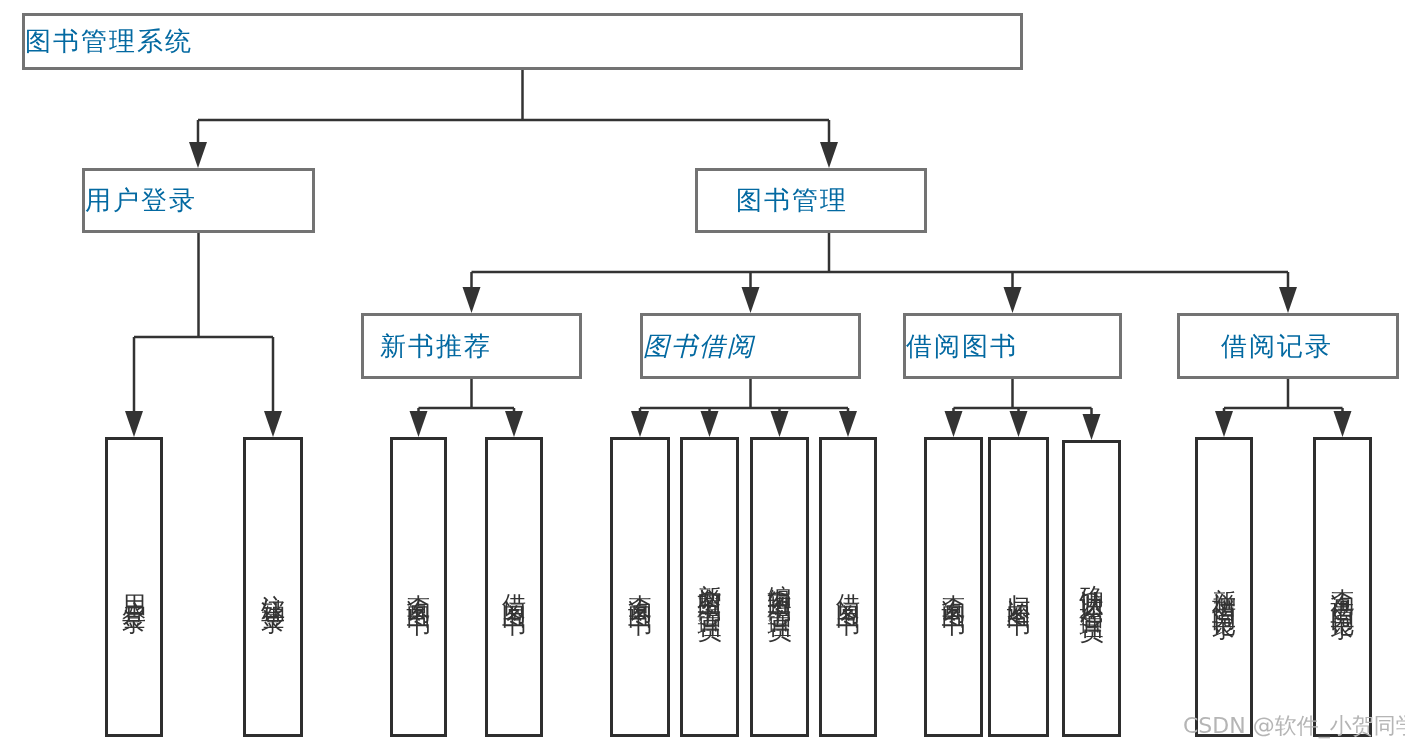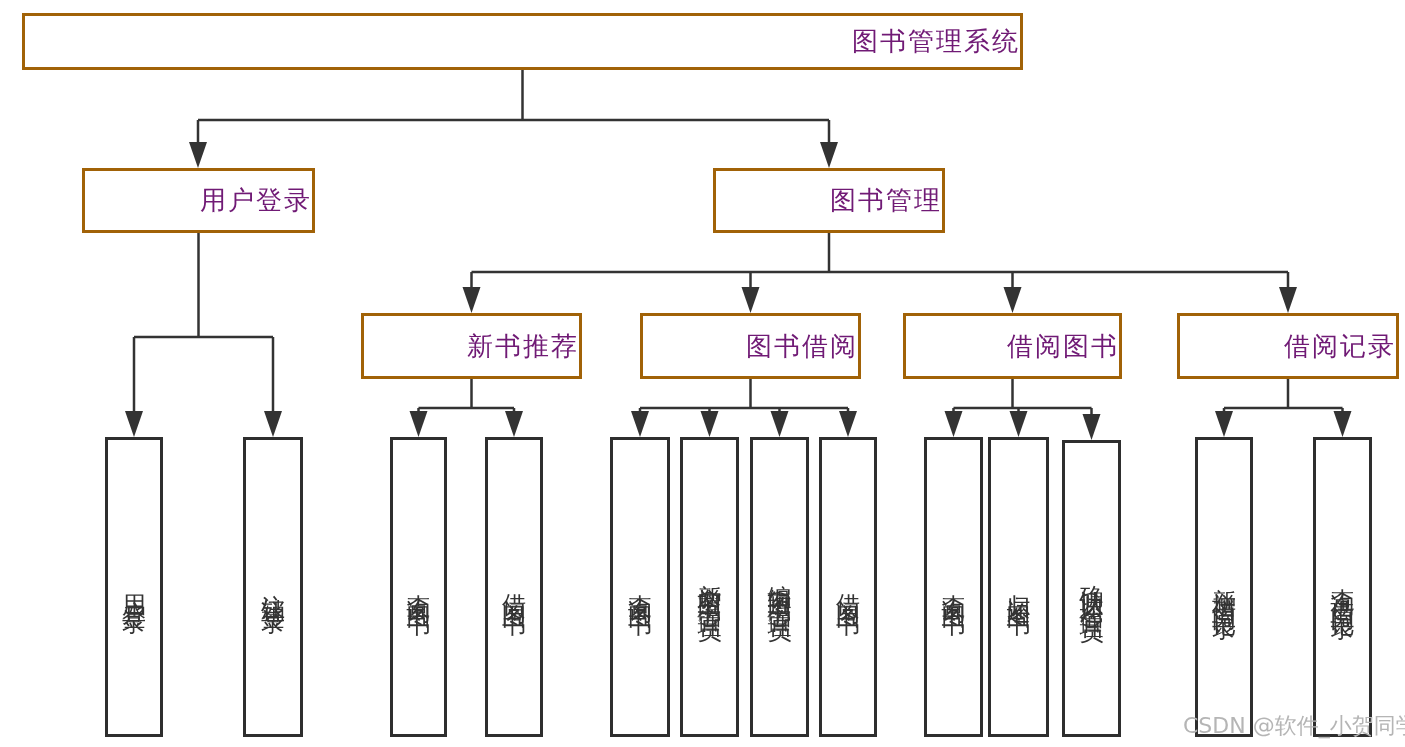--- a/index.html
+++ b/index.html
@@ -20,37 +20,37 @@
     left: 0;
     top: 0;
     width: 1405px;
     height: 747px;
     z-index: 1;
   }
   .node {
     position: absolute;
     box-sizing: border-box;
     background: #ffffff;
-    border: 3px solid #a16207;
+    border: 3px solid #737373;
     display: flex;
     align-items: center;
-    justify-content: flex-end;
-    color: #701a75;
+    justify-content: flex-start;
+    color: #0369a1;
     z-index: 2;
   }
   .h-label {
     font-size: 26px;
     letter-spacing: 2px;
     white-space: nowrap;
   }
   .root-node { left: 22px; top: 13px; width: 1001px; height: 57px; }
   .lvl2-a   { left: 82px;  top: 168px; width: 233px; height: 65px; }
-  .lvl2-b   { left: 713px; top: 168px; width: 232px; height: 65px; }
+  .lvl2-b   { left: 695px; top: 168px; width: 232px; height: 65px; padding-left: 38px; }
   .lvl3-a   { left: 361px;  top: 313px; width: 221px; height: 66px; padding-left: 16px; }
-  .lvl3-b   { left: 640px;  top: 313px; width: 221px; height: 66px; }
+  .lvl3-b   { left: 640px;  top: 313px; width: 221px; height: 66px; font-style: italic; }
   .lvl3-c   { left: 903px;  top: 313px; width: 219px; height: 66px; }
   .lvl3-d   { left: 1177px; top: 313px; width: 222px; height: 66px; padding-left: 41px; }
   .vnode {
     position: absolute;
     box-sizing: border-box;
     top: 437px;
     height: 300px;
     background: #ffffff;
     border: 3px solid #2e2e2e;
     display: flex;

